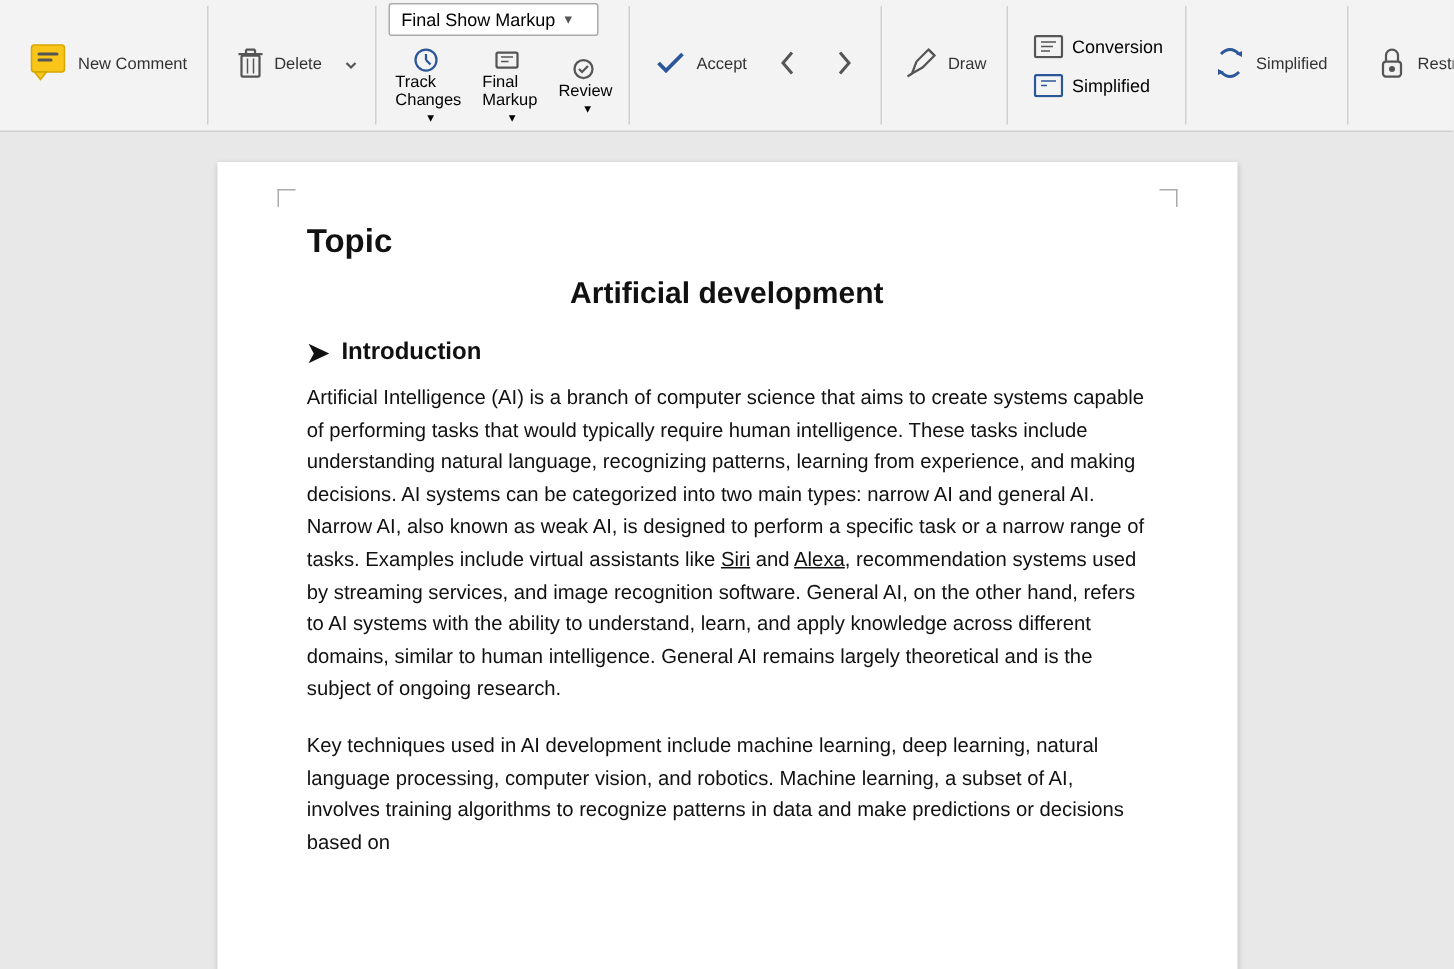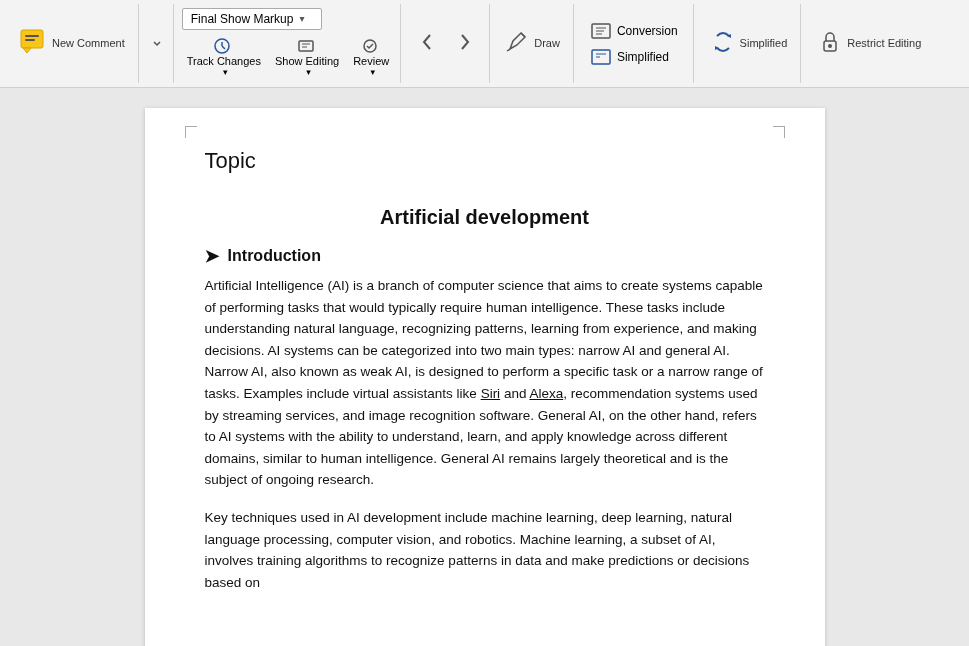--- a/index.html
+++ b/index.html
@@ -125,22 +125,22 @@
       height: 12px;
       border-color: #aaa;
       border-style: solid;
       border-width: 0;
     }
     .corner-tl { top: 18px; left: 40px; border-top-width: 1px; border-left-width: 1px; }
     .corner-tr { top: 18px; right: 40px; border-top-width: 1px; border-right-width: 1px; }
 
     .doc-topic {
       font-size: 22px;
-      font-weight: normal;
-      margin-bottom: 32px;
+      font-weight: bold;
+      margin-bottom: 11px;
       color: #111;
     }
 
     .doc-title {
       text-align: center;
       font-size: 20px;
       font-weight: bold;
       margin-bottom: 16px;
       color: #111;
     }
@@ -178,20 +178,34 @@
           <rect x="6" y="7" width="14" height="2" rx="1" fill="#555"></rect>
           <rect x="6" y="11" width="10" height="2" rx="1" fill="#555"></rect>
         </svg>
       </div>
       <div class="label">New
 Comment</div>
     </div>
   </div>
 
   <div class="toolbar-group">
+    <div class="tb-btn">
+      <div class="icon-area">
+        <svg width="26" height="26" viewBox="0 0 26 26">
+          <rect x="7" y="8" width="12" height="14" rx="1" fill="none" stroke="#555" stroke-width="1.5"></rect>
+          <line x1="5" y1="7" x2="21" y2="7" stroke="#555" stroke-width="1.5"></line>
+          <line x1="10" y1="7" x2="10" y2="4" stroke="#555" stroke-width="1.5"></line>
+          <line x1="16" y1="7" x2="16" y2="4" stroke="#555" stroke-width="1.5"></line>
+          <line x1="10" y1="4" x2="16" y2="4" stroke="#555" stroke-width="1.5"></line>
+          <line x1="11" y1="10" x2="11" y2="20" stroke="#555" stroke-width="1"></line>
+          <line x1="15" y1="10" x2="15" y2="20" stroke="#555" stroke-width="1"></line>
+        </svg>
+      </div>
+      <div class="label">Delete</div>
+    </div>
     <div class="tb-btn" style="min-width:20px; padding:2px;">
       <svg width="14" height="26" viewBox="0 0 14 26">
         <polyline points="4,11 7,14 10,11" fill="none" stroke="#555" stroke-width="1.5"></polyline>
       </svg>
     </div>
   </div>
 
   <div class="toolbar-group" style="flex-direction:column; align-items:flex-start; justify-content:center; gap:4px;">
 
     <div class="dropdown-select">
@@ -208,35 +222,43 @@
         </svg>
         <span>Track Changes</span>
         <span class="arrow">▾</span>
       </div>
       <div class="tb-split-btn">
         <svg width="18" height="18" viewBox="0 0 18 18" style="margin-right:3px;">
           <rect x="2" y="4" width="14" height="10" rx="1" fill="none" stroke="#555" stroke-width="1.5"></rect>
           <line x1="5" y1="7" x2="13" y2="7" stroke="#555" stroke-width="1"></line>
           <line x1="5" y1="10" x2="10" y2="10" stroke="#555" stroke-width="1"></line>
         </svg>
-        <span>Show Editing</span>
+        <span>Final Markup</span>
         <span class="arrow">▾</span>
       </div>
       <div class="tb-split-btn">
         <svg width="18" height="18" viewBox="0 0 18 18" style="margin-right:3px;">
           <circle cx="9" cy="9" r="6" fill="none" stroke="#555" stroke-width="1.5"></circle>
           <polyline points="6,9 8,11 12,7" fill="none" stroke="#555" stroke-width="1.5"></polyline>
         </svg>
         <span>Review</span>
         <span class="arrow">▾</span>
       </div>
     </div>
   </div>
 
   <div class="toolbar-group">
+    <div class="tb-btn">
+      <div class="icon-area">
+        <svg width="26" height="26" viewBox="0 0 26 26">
+          <polyline points="4,13 9,18 20,7" fill="none" stroke="#2b579a" stroke-width="2.5"></polyline>
+        </svg>
+      </div>
+      <div class="label">Accept</div>
+    </div>
     <div class="tb-btn" style="min-width:30px;">
       <div class="icon-area">
         <svg width="22" height="22" viewBox="0 0 22 22">
           <polyline points="14,4 8,11 14,18" fill="none" stroke="#555" stroke-width="2"></polyline>
         </svg>
       </div>
     </div>
     <div class="tb-btn" style="min-width:30px;">
       <div class="icon-area">
         <svg width="22" height="22" viewBox="0 0 22 22">

